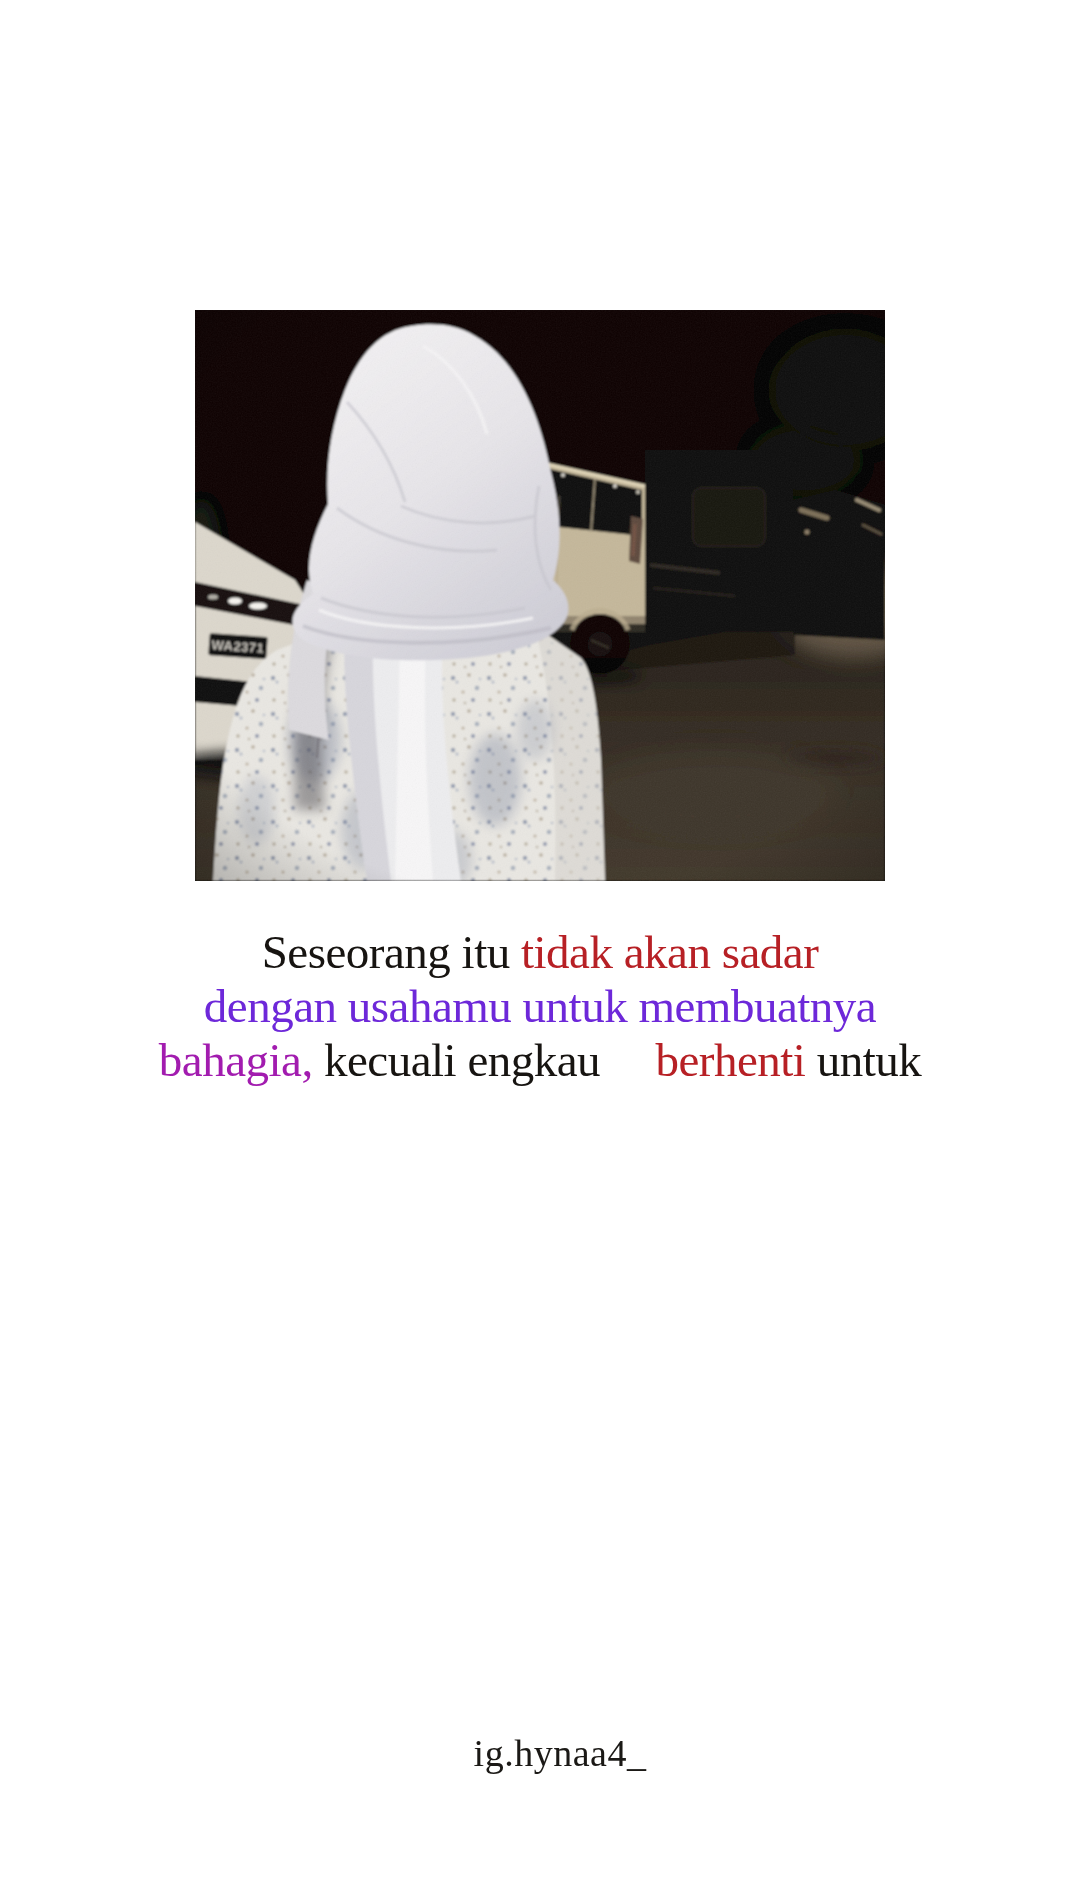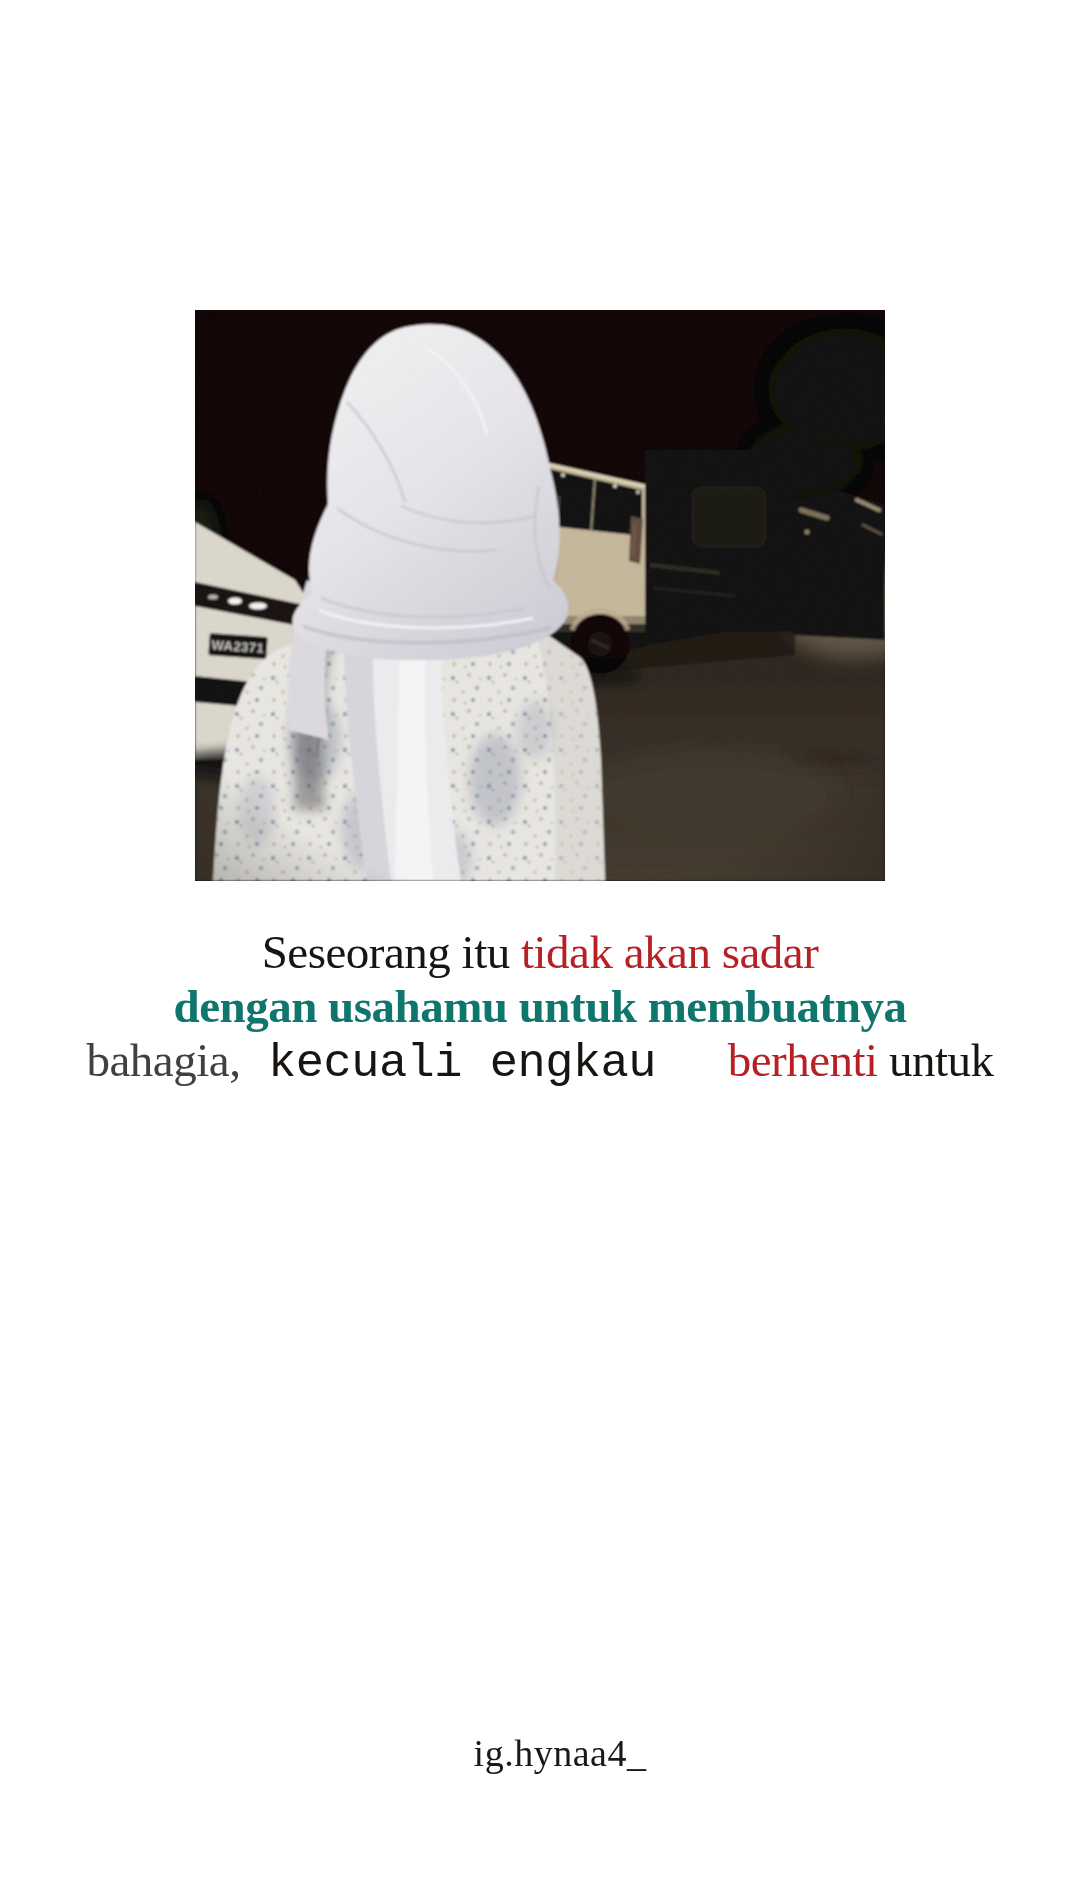--- a/index.html
+++ b/index.html
@@ -187,19 +187,19 @@
         </g>
       </g>
 
       <rect x="0" y="0" width="690" height="571" filter="url(#grainF)" opacity="0.07"></rect>
       <rect x="0" y="0" width="690" height="571" fill="url(#vig)"></rect>
     </svg>
   </div>
 
   <div class="quote">
       <div class="quote-line"><span style="color: rgb(23, 20, 17);">Seseorang itu </span><span style="color: rgb(183, 32, 37);">tidak akan sadar</span></div>
-      <div class="quote-line"><span style="color: #0f766e; font-weight: bold;">dengan usahamu untuk membuatnya</span></div>
-      <div class="quote-line"><span style="color: #404040;">bahagia,</span><span style="color: rgb(23, 20, 17); font-family: Liberation Mono, monospace;"> kecuali engkau </span><span style="color: rgb(183, 32, 37); margin-left: 44px;">berhenti</span><span style="color: rgb(23, 20, 17); text-align: center;"> untuk</span></div>
+      <div class="quote-line"><span style="color: #6d28d9;">dengan usahamu untuk membuatnya</span></div>
+      <div class="quote-line"><span style="color: #a21caf;">bahagia,</span><span style="color: rgb(23, 20, 17);"> kecuali engkau </span><span style="color: rgb(183, 32, 37); margin-left: 44px;">berhenti</span><span style="color: rgb(23, 20, 17); text-align: center;"> untuk</span></div>
     </div>
 
   <div class="watermark">ig.hynaa4_</div>
 
 </div>
 
 </body></html>

